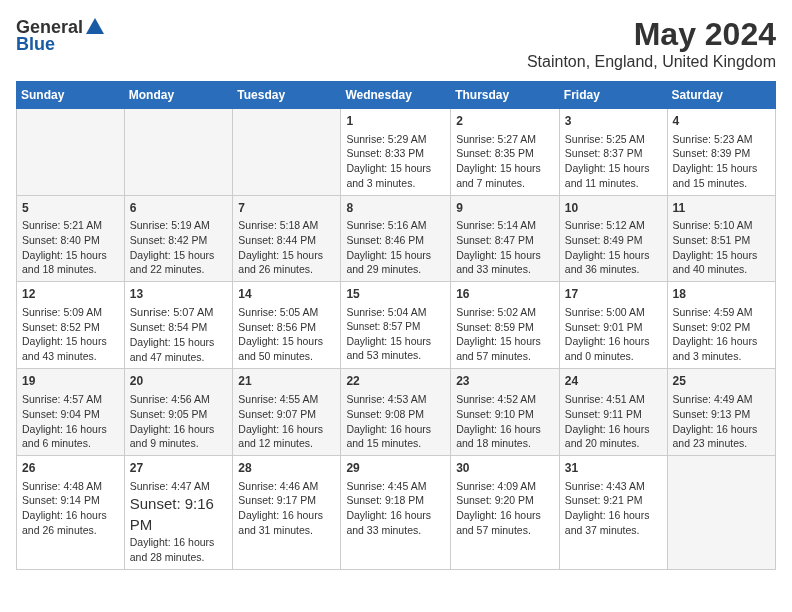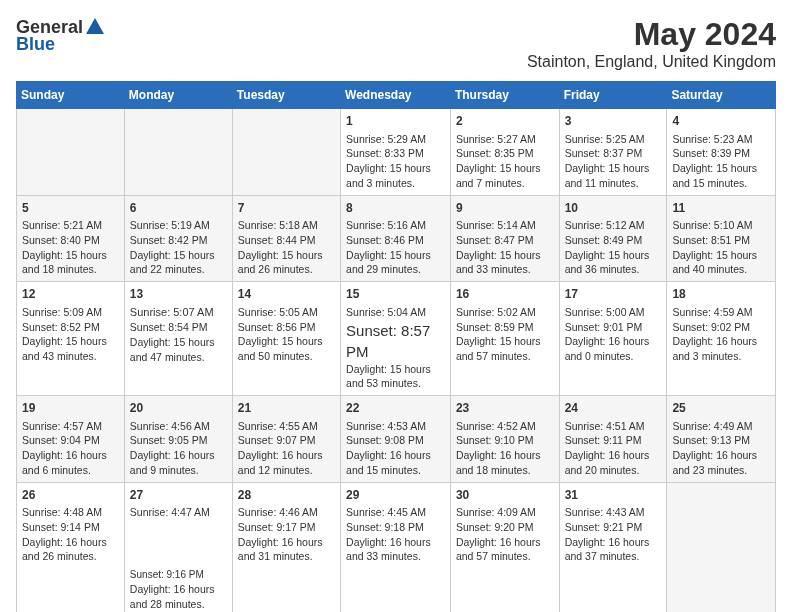--- a/index.html
+++ b/index.html
@@ -216,21 +216,21 @@
         <td>
           <span class="day-num">14</span>
           <span style="display: block; font-size: 10.5px;">Sunrise: 5:05 AM</span>
           <span style="display: block; font-size: 10.5px;">Sunset: 8:56 PM</span>
           <span style="display: block; font-size: 10.5px;">Daylight: 15 hours</span>
           <span style="display: block; font-size: 10.5px;">and 50 minutes.</span>
         </td>
         <td>
           <span class="day-num">15</span>
           <span style="display: block; font-size: 10.5px;">Sunrise: 5:04 AM</span>
-          <span style="display: block; font-size: 15px;">Sunset: 8:57 PM</span>
+          <span style="display: block; font-size: 10px;">Sunset: 8:57 PM</span>
           <span style="display: block; font-size: 10.5px;">Daylight: 15 hours</span>
           <span style="display: block; font-size: 10.5px;">and 53 minutes.</span>
         </td>
         <td>
           <span class="day-num">16</span>
           <span style="display: block; font-size: 10.5px;">Sunrise: 5:02 AM</span>
           <span style="display: block; font-size: 10.5px;">Sunset: 8:59 PM</span>
           <span style="display: block; font-size: 10.5px;">Daylight: 15 hours</span>
           <span style="display: block; font-size: 10.5px;">and 57 minutes.</span>
         </td>
@@ -304,21 +304,21 @@
         <td>
           <span class="day-num">26</span>
           <span style="display: block; font-size: 10.5px;">Sunrise: 4:48 AM</span>
           <span style="display: block; font-size: 10.5px;">Sunset: 9:14 PM</span>
           <span style="display: block; font-size: 10.5px;">Daylight: 16 hours</span>
           <span style="display: block; font-size: 10.5px;">and 26 minutes.</span>
         </td>
         <td>
           <span class="day-num">27</span>
           <span style="display: block; font-size: 10.5px;">Sunrise: 4:47 AM</span>
-          <span style="display: block; font-size: 10px; margin-top: 48px;">Sunset: 9:16 PM</span>
+          <span style="display: block; font-size: 15px;">Sunset: 9:16 PM</span>
           <span style="display: block; font-size: 10.5px;">Daylight: 16 hours</span>
           <span style="display: block; font-size: 10.5px;">and 28 minutes.</span>
         </td>
         <td>
           <span class="day-num">28</span>
           <span style="display: block; font-size: 10.5px;">Sunrise: 4:46 AM</span>
           <span style="display: block; font-size: 10.5px;">Sunset: 9:17 PM</span>
           <span style="display: block; font-size: 10.5px;">Daylight: 16 hours</span>
           <span style="display: block; font-size: 10.5px;">and 31 minutes.</span>
         </td>

